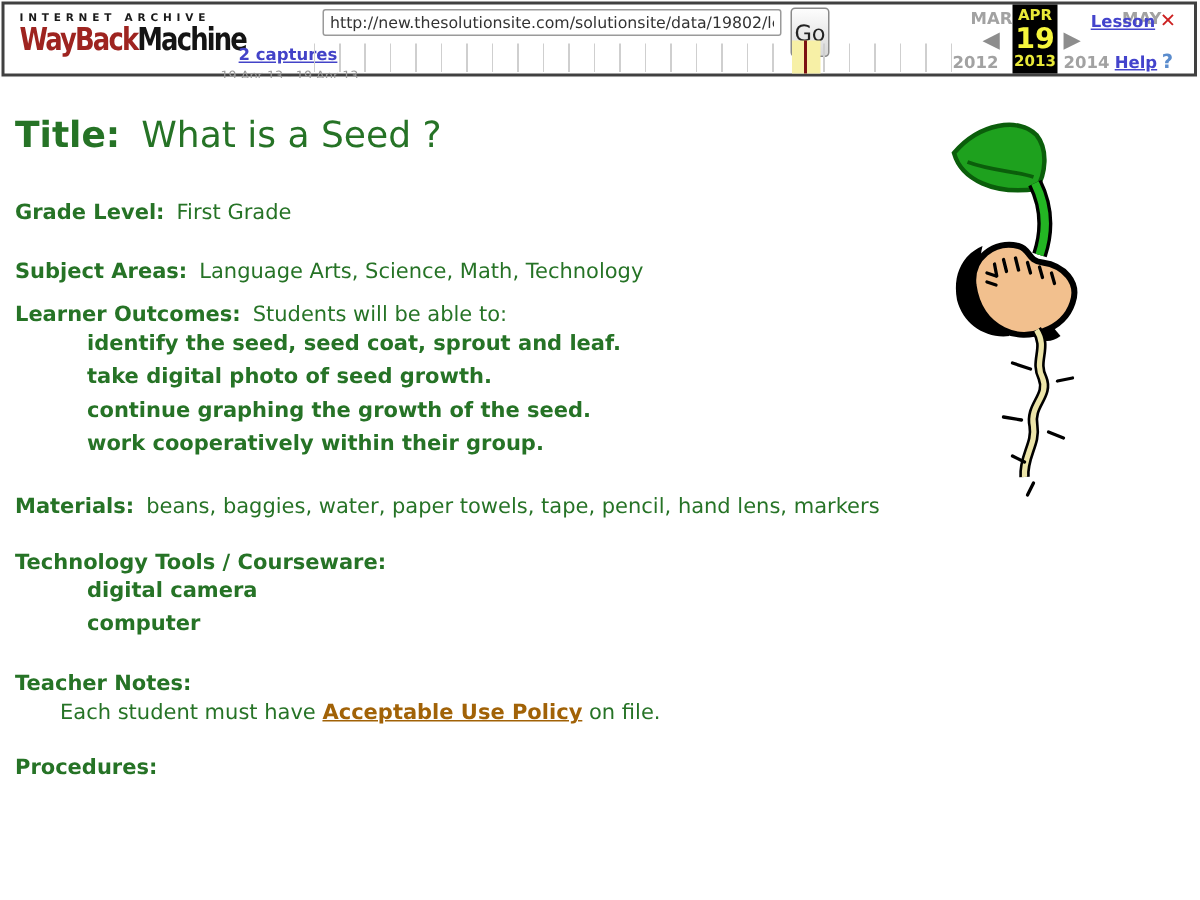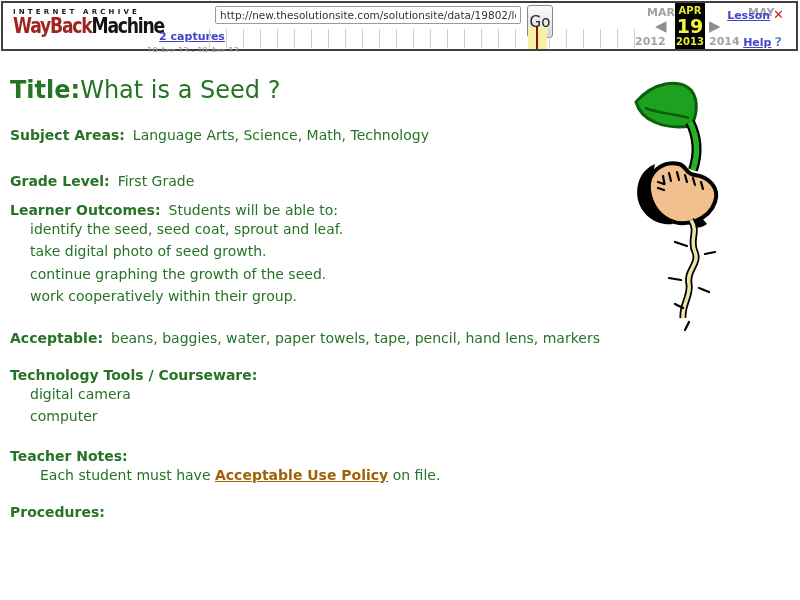--- a/index.html
+++ b/index.html
@@ -47,27 +47,27 @@
   .wb-close a { color:#4444cc; text-decoration:underline; }
   .wb-close .x { color:#cc1f1f; font-size:13px; margin-left:3px; }
   .wb-help { position:absolute; right:14px; top:31px; font-size:11px; font-weight:bold; cursor:pointer; }
   .wb-help a { color:#4444cc; text-decoration:underline; }
   .wb-help .q { color:#5a8ccd; font-size:13px; margin-left:3px; }
 
   
   .content { position:absolute; left:0; top:52px; width:800px; height:548px;
              background:#fff; color:#267326; padding:24px 0 0 10px; }
   .row-title { font-size:24px; margin-bottom:0; }
-  .row-title .lbl { font-weight:bold; }
+  .row-title .lbl { font-weight:bold; margin-right:14px; }
   .row { font-size:14px; }
   .row .lbl { font-weight:bold; margin-right:8px; }
   .mt-grade { margin-top:30px; }
   .mt-subject { margin-top:23px; }
   .mt-outcomes { margin-top:13px; }
-  .indent { margin-left:20px; line-height:22.4px; font-size:14px; }
+  .indent { margin-left:48px; line-height:22.4px; font-size:14px;font-weight:bold; }
   .mt-duration { margin-top:19px; }
   .mt-materials { margin-top:22px; }
   .mt-tech { margin-top:21px; }
   .mt-teacher { margin-top:21px; }
   .mt-procedures { margin-top:17px; }
   .note-line { margin-left:30px; line-height:22.4px; font-size:14px; }
   .note-line a { color:#a16207; font-weight:600; text-decoration:underline; cursor:pointer; }
 
   .seed-img { position:absolute; left:633px; top:72px; width:95px; height:260px; }
 </style>
@@ -116,39 +116,39 @@
     <a>Help</a><span class="q">?</span>
   </div>
 </div>
 
 <div class="content">
 
   <div class="row-title">
     <span class="lbl">Title:</span><span>What is a Seed ?</span>
   </div>
 
+  <div class="row mt-grade">
+    <span class="lbl">Grade Level:</span><span>First Grade</span>
+  </div>
+
   <div class="row mt-subject">
     <span class="lbl">Subject Areas:</span><span>Language Arts, Science, Math, Technology</span>
-  </div>
-
-  <div class="row mt-grade">
-    <span class="lbl">Grade Level:</span><span>First Grade</span>
   </div>
 
   <div class="row mt-outcomes">
     <span class="lbl">Learner Outcomes:</span><span>Students will be able to:</span>
   </div>
   <div class="indent">identify the seed, seed coat, sprout and leaf.</div>
   <div class="indent">take digital photo of seed growth.</div>
   <div class="indent">continue graphing the growth of the seed.</div>
   <div class="indent">work cooperatively within their group.</div>
 
 
   <div class="row mt-materials">
-    <span class="lbl">Acceptable:</span><span>beans, baggies, water, paper towels, tape, pencil, hand lens, markers</span>
+    <span class="lbl">Materials:</span><span>beans, baggies, water, paper towels, tape, pencil, hand lens, markers</span>
   </div>
 
   <div class="row mt-tech">
     <span class="lbl">Technology Tools / Courseware:</span>
   </div>
   <div class="indent">digital camera</div>
   <div class="indent">computer</div>
 
   <div class="row mt-teacher">
     <span class="lbl">Teacher Notes:</span>

